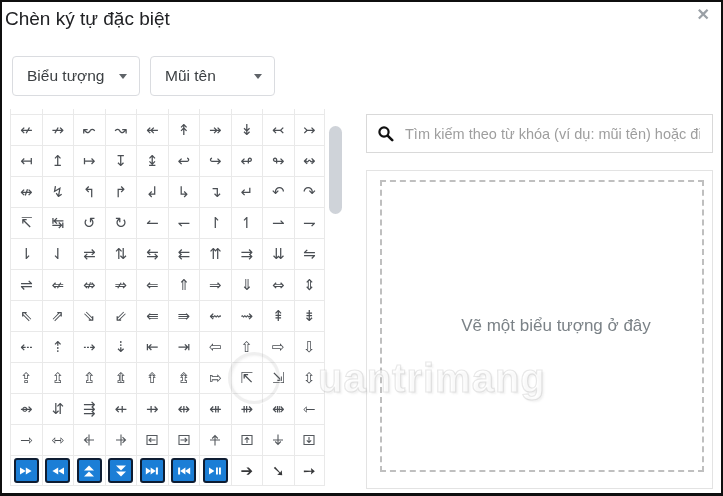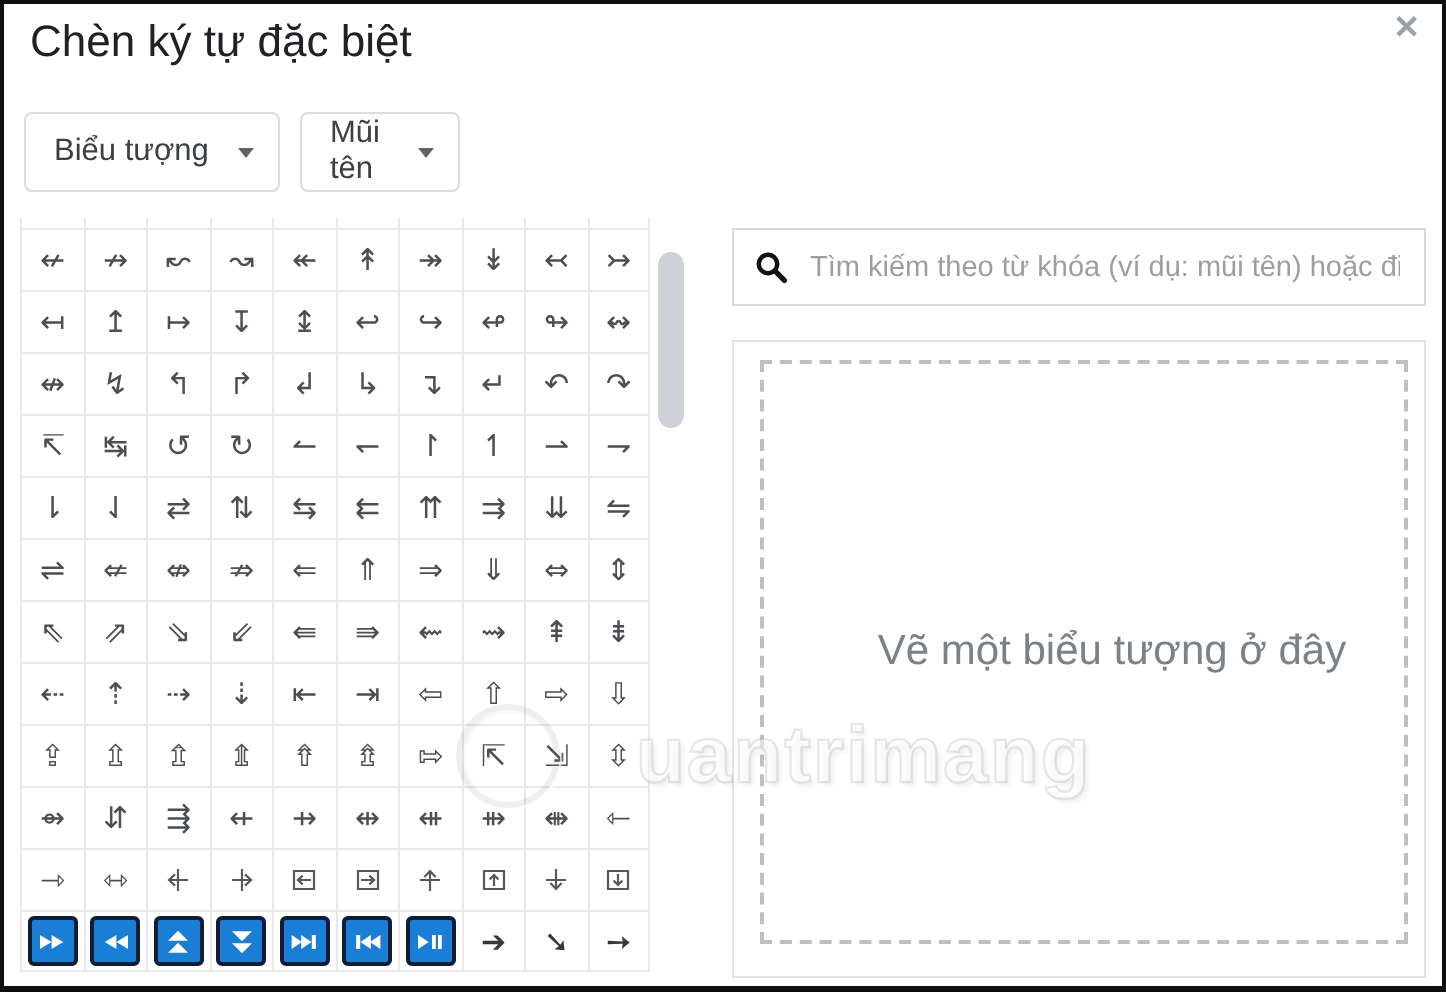--- a/index.html
+++ b/index.html
@@ -1,30 +1,30 @@
 <!DOCTYPE html>
 <html><head>
 <meta charset="utf-8">
 <style>
   html,body{margin:0;padding:0;background:#fff;}
   *{box-sizing:border-box;}
   body{font-family:"Liberation Sans",sans-serif;}
   .frame{position:relative;width:723px;height:496px;background:#fff;
          border:2px solid #0f0f0f;border-bottom-width:3px;overflow:hidden;}
-  .title{position:absolute;left:13px;top:6px;font-size:22px;color:#202124;}
+  .title{position:absolute;left:3px;top:6px;font-size:19px;color:#202124;}
   .close{position:absolute;right:11px;top:5px;font-size:16px;color:#9aa0a6;cursor:pointer;
          font-weight:bold;line-height:1;}
   .dd{position:absolute;top:54px;height:40px;background:#fff;border:1px solid #dadce0;
       border-radius:4px;display:flex;align-items:center;justify-content:space-between;
       padding:0 12px 0 14px;cursor:pointer;}
   .dd-label{font-size:15.5px;color:#3c4043;}
   .caret{width:0;height:0;border-left:4.5px solid transparent;border-right:4.5px solid transparent;
          border-top:5.5px solid #5f6368;margin-left:12px;}
   #dd-cat{left:10px;width:128px;}
-  #dd-sub{left:148px;width:80px;}
+  #dd-sub{left:148px;width:125px;}
 
   
   .grid-viewport{position:absolute;left:8px;top:107px;width:317px;height:378px;overflow:hidden;}
   .grid{display:grid;grid-template-columns:repeat(10,31.5px);grid-auto-rows:31px;margin-top:-26px;}
   .cell{border-top:1px solid #e9e9e9;border-left:1px solid #e9e9e9;display:flex;align-items:center;
         justify-content:center;font-family:"DejaVu Sans",sans-serif;font-size:15px;color:#4b4f54;
         cursor:pointer;background:#fff;}
   .cell:nth-child(10n){border-right:1px solid #e9e9e9;}
   .cell:nth-last-child(-n+10){border-bottom:1px solid #e9e9e9;}
   .cell.heavy{color:#37383a;font-weight:bold;}
@@ -39,21 +39,21 @@
   
   .search-box{position:absolute;left:364px;top:112px;width:347px;height:39px;border:1px solid #d9d9d9;
               background:#fff;display:flex;align-items:center;padding:0 10px;}
   .search-box svg{flex:0 0 auto;margin-right:9px;}
   .search-input{border:none;outline:none;flex:1;font-size:14.5px;color:#202124;min-width:0;
                 font-family:"Liberation Sans",sans-serif;}
   .search-input::placeholder{color:#9e9e9e;}
   .panel{position:absolute;left:364px;top:168px;width:347px;height:319px;border:1px solid #e3e3e3;background:#fff;}
   .dashed{position:absolute;left:13px;top:9px;right:8px;bottom:16px;border:2px dashed #bfbfbf;
           display:flex;align-items:center;justify-content:center;cursor:crosshair;}
-  .hint{font-size:21px;color:#7b8287;position:relative;left:14px;white-space:nowrap;}
+  .hint{font-size:17px;color:#7b8287;position:relative;left:14px;white-space:nowrap;}
 
   
   .wm{position:absolute;left:226px;top:350px;display:flex;align-items:center;z-index:5;
       pointer-events:none;}
   .wm-circle{width:52px;height:52px;border-radius:50%;border:3px solid rgba(120,120,120,0.12);
              box-shadow:1px 1px 1px rgba(255,255,255,0.8), inset 1px 1px 2px rgba(160,160,160,0.12);
              margin-right:-6px;}
   .wm-text{font-size:40px;font-weight:bold;letter-spacing:1px;color:rgba(255,255,255,0.55);
            -webkit-text-stroke:1.2px rgba(130,130,130,0.18);
            text-shadow:2px 2px 2px rgba(120,120,120,0.10);margin-left:44px;}

